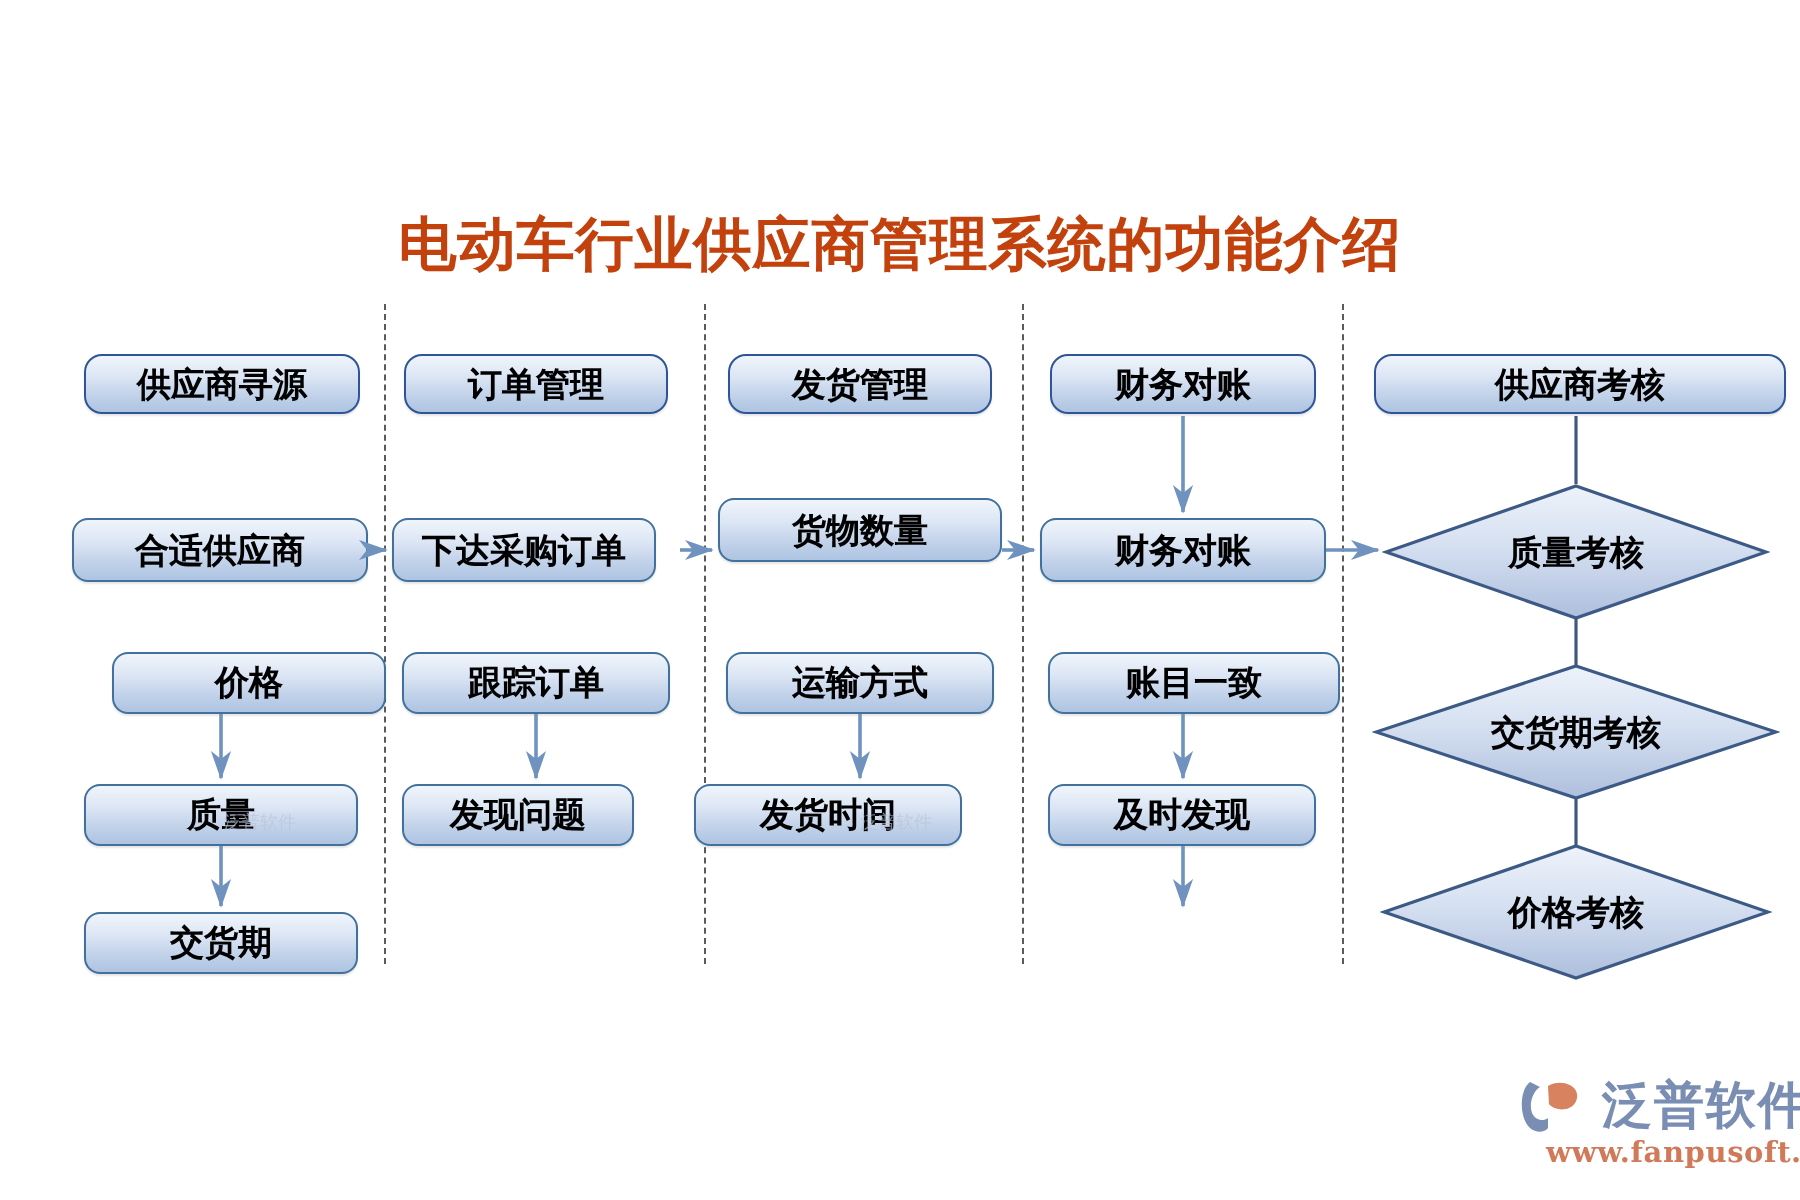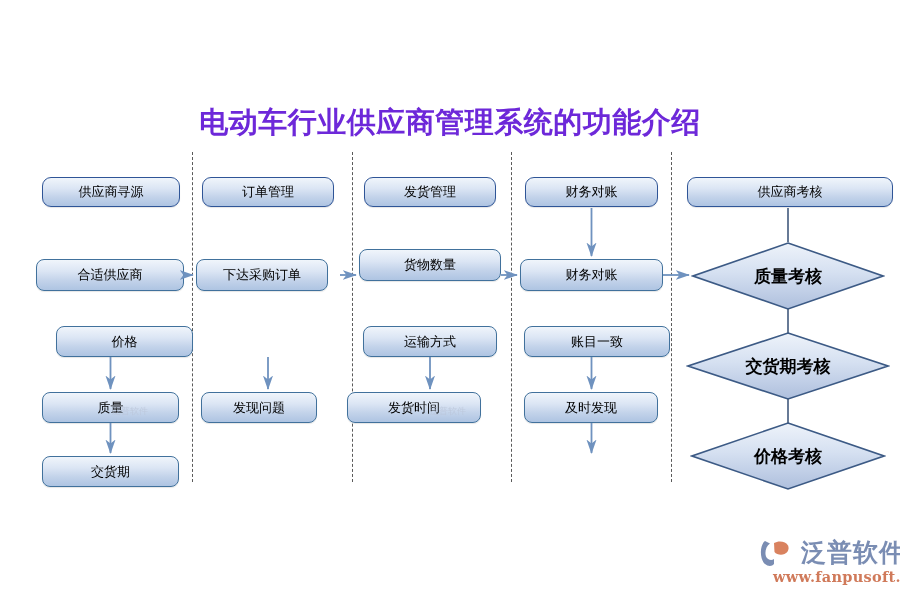--- a/index.html
+++ b/index.html
@@ -19,42 +19,42 @@
     overflow: hidden;
   }
   #title {
     position: absolute;
     left: 0;
     top: 103px;
     width: 900px;
     text-align: center;
     font-size: 29px;
     font-weight: bold;
-    color: #6d28d9;
+    color: #c2410c;
     letter-spacing: 0.5px;
     white-space: nowrap;
   }
   
   .divider {
     position: absolute;
     top: 152px;
     height: 330px;
     width: 0;
     border-left: 1.6px dashed #5a5a5a;
   }
   
   .node {
     position: absolute;
     box-sizing: border-box;
     border: 1.4px solid #41719c;
     border-radius: 8px;
     background: linear-gradient(to bottom, #f0f5fb 0%, #dbe5f4 38%, #c3d3ea 68%, #aec4e2 100%);
     color: #000000;
-    font-size: 13px;
-    font-weight: normal;
+    font-size: 17px;
+    font-weight: bold;
     display: flex;
     align-items: center;
     justify-content: center;
     white-space: nowrap;
     box-shadow: 0 1px 1px rgba(0,0,0,0.10);
   }
   .node.header {
     border-color: #2f5597;
     border-width: 1.6px;
     border-radius: 9px;
@@ -152,20 +152,21 @@
   <div class="node" style="left:56px; top:326px; width:137px; height:31px;">价格</div>
 
   <div class="node" style="left:42px; top:392px; width:137px; height:31px;">质量</div>
 
   <div class="node" style="left:42px; top:456px; width:137px; height:31px;">交货期</div>
 
   <div class="node header" style="left:202px; top:177px; width:132px; height:30px;">订单管理</div>
 
   <div class="node" style="left:196px; top:259px; width:132px; height:32px;">下达采购订单</div>
 
+  <div class="node" style="left:201px; top:326px; width:134px; height:31px;">跟踪订单</div>
 
   <div class="node" style="left:201px; top:392px; width:116px; height:31px;">发现问题</div>
 
   <div class="node header" style="left:364px; top:177px; width:132px; height:30px;">发货管理</div>
 
   <div class="node" style="left:359px; top:249px; width:142px; height:32px;">货物数量</div>
 
   <div class="node" style="left:363px; top:326px; width:134px; height:31px;">运输方式</div>
 
   <div class="node" style="left:347px; top:392px; width:134px; height:31px;">发货时间</div>

